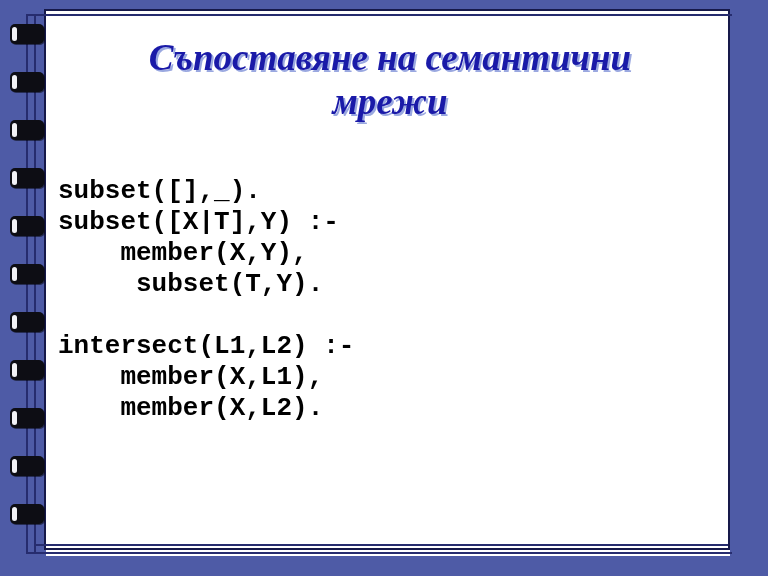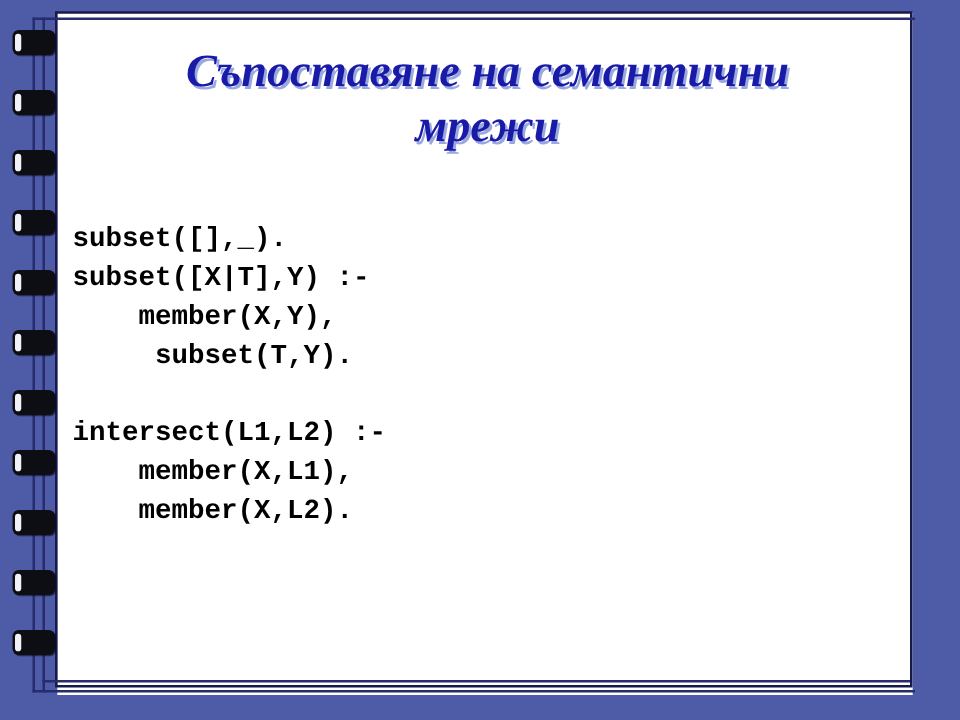--- a/index.html
+++ b/index.html
@@ -137,21 +137,21 @@
   }
 
   
   .code-body {
     position: absolute;
     left: 58px;
     top: 176px;
     width: 620px;
     font-family: "Liberation Mono", "DejaVu Sans Mono", monospace;
     font-weight: bold;
-    font-size: 22px;
+    font-size: 26px;
     line-height: 31px;
     color: #000000;
     white-space: pre;
   }
   .code-line { display: block; height: 31px; }
   .code-line.blank { height: 31px; }
 </style>
 </head>
 <body>
 

